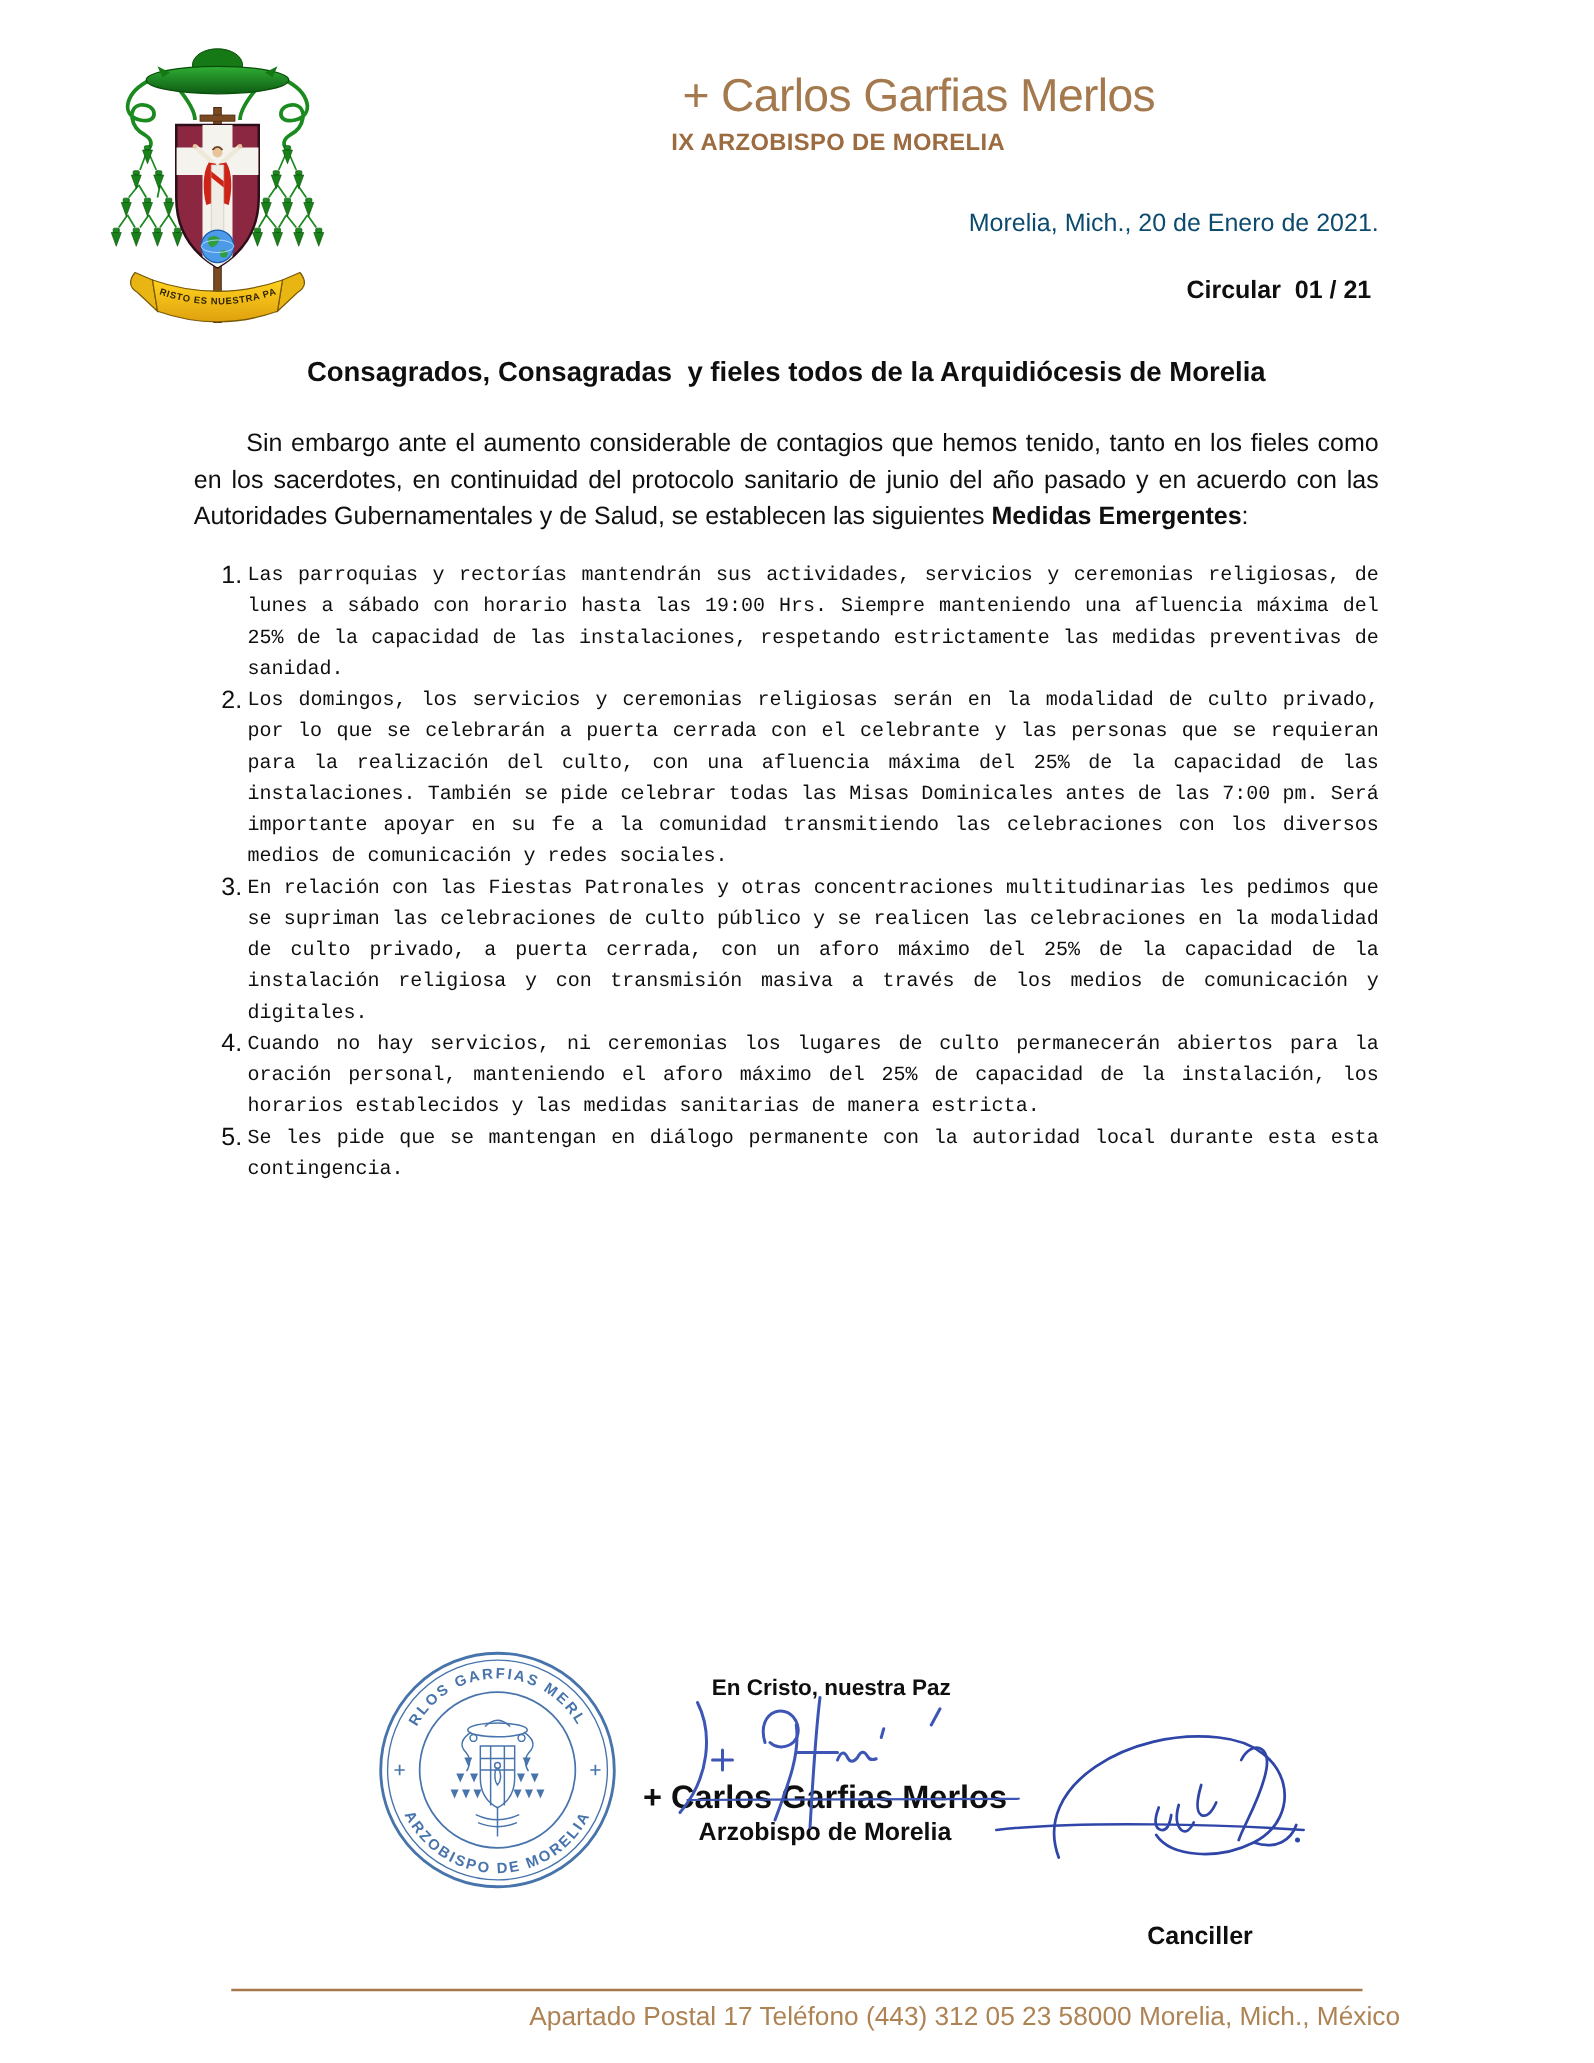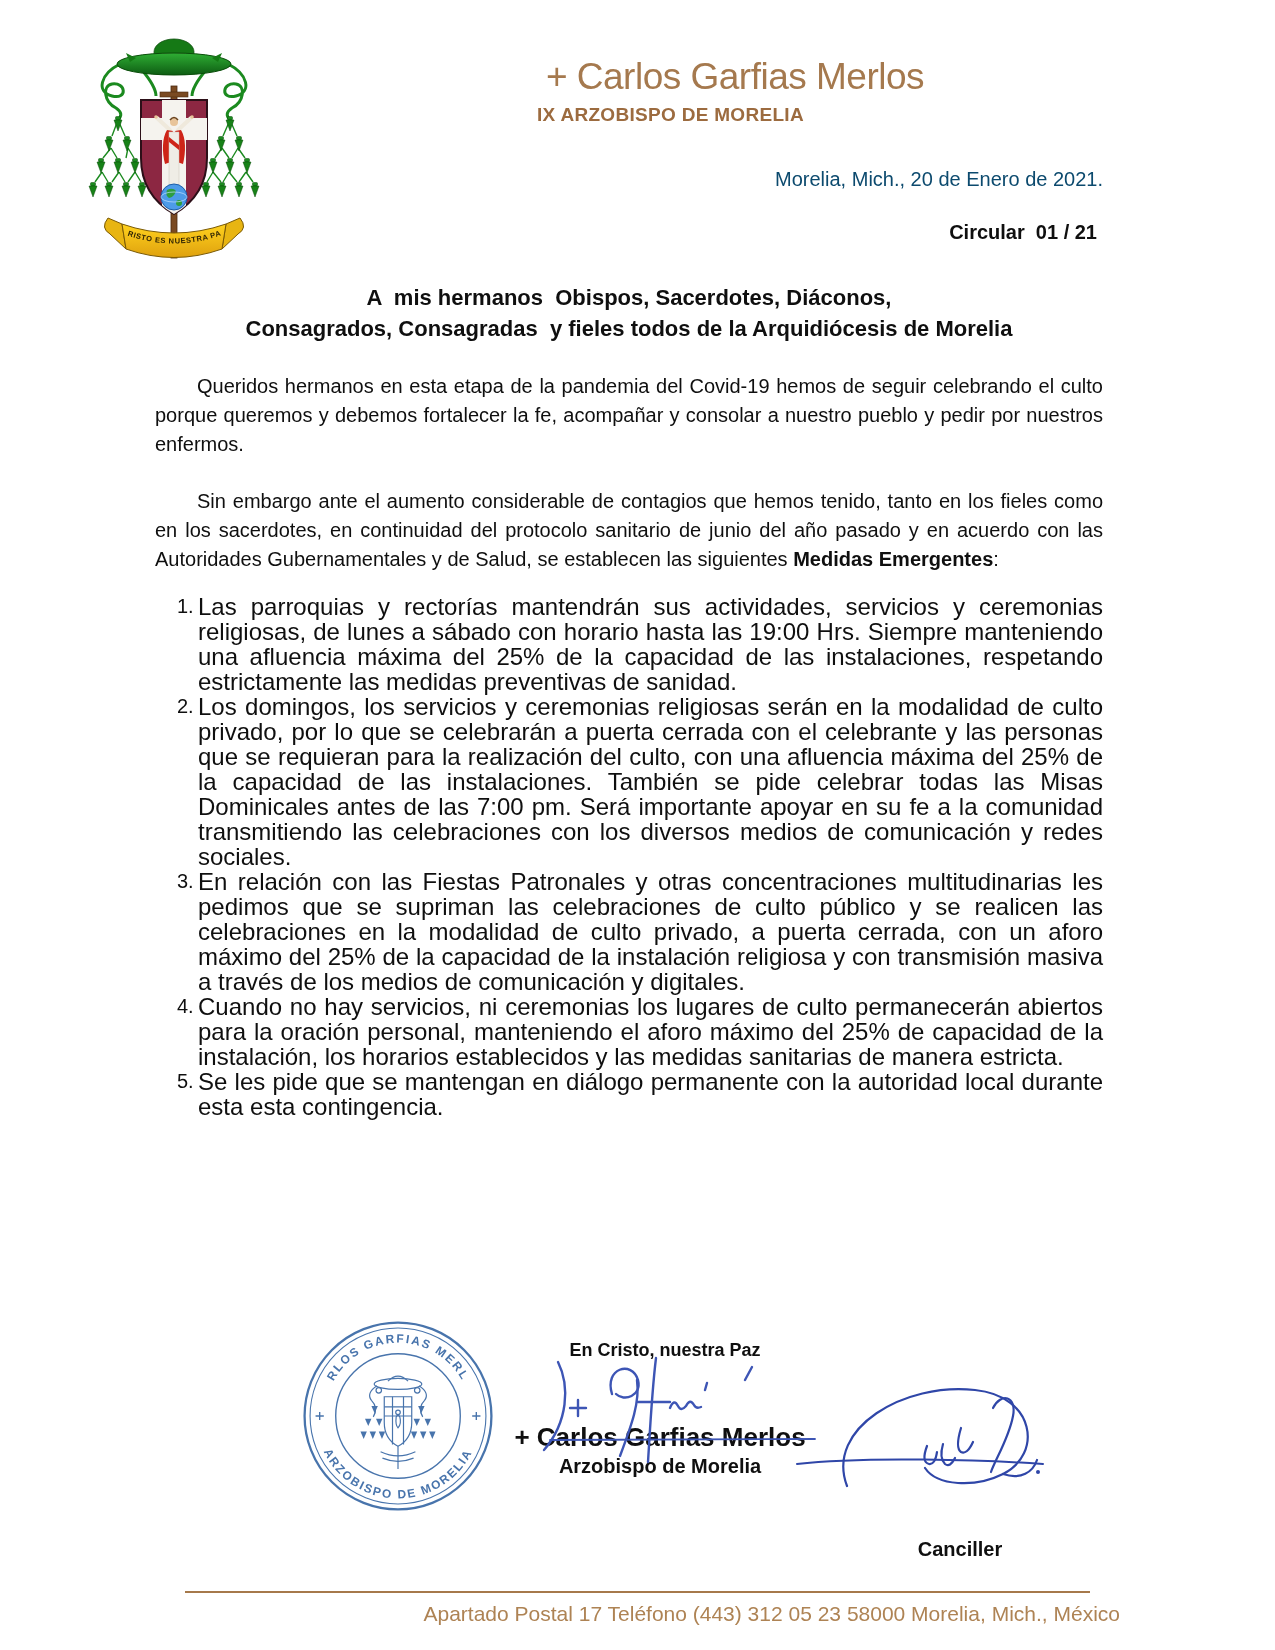--- a/index.html
+++ b/index.html
@@ -38,21 +38,21 @@
   }
   .para{
     font-size:20px;line-height:29px;text-align:justify;
     text-indent:42px;margin:28px 0 0 0;
   }
   .para.first{margin-top:12px;}
   .bold{font-weight:bold;}
   .measures{margin:20px 0 0 0;}
   .m-item{display:flex;margin-left:22px;}
   .m-num{flex:none;width:21px;font-size:20px;line-height:25px;}
-  .m-txt{flex:1;font-size:24px;line-height:25px;text-align:justify;}
+  .m-txt{flex:1;font-size:16px;line-height:25px;text-align:justify;font-family:Liberation Mono, monospace;}
   .closing{
     font-size:20px;line-height:29px;text-align:justify;
     text-indent:21px;margin:34px 0 0 0;
   }
   
   .seal{position:absolute;left:300px;top:1318px;width:196px;height:196px;}
   .valediction{
     position:absolute;left:535px;top:1340px;width:260px;text-align:center;
     font-size:18px;font-weight:bold;
   }
@@ -189,24 +189,22 @@
       </text>
     </g>
   </svg>
 
   <div class="hdr-name">+ Carlos Garfias Merlos</div>
   <div class="hdr-sub">IX ARZOBISPO DE MORELIA</div>
   <div class="dateline">Morelia, Mich., 20 de Enero de 2021.</div>
   <div class="circular">Circular  01 / 21</div>
 
   <div class="body">
-    <div class="saluto">A  mis hermanos  Obispos, Sacerdotes, Diáconos,</div>
     <div class="saluto">Consagrados, Consagradas  y fieles todos de la Arquidiócesis de Morelia</div>
 
-    <p class="para">Queridos hermanos en esta etapa de la pandemia del Covid-19 hemos de seguir celebrando el culto porque queremos y debemos fortalecer la fe, acompañar y consolar a nuestro pueblo y pedir por nuestros enfermos.</p>
     <p class="para"><span>Sin embargo ante el aumento considerable de contagios que hemos tenido, tanto en los fieles como en los sacerdotes, en continuidad del protocolo sanitario de junio del año pasado y en acuerdo con las Autoridades Gubernamentales y de Salud, se establecen las siguientes </span><span class="bold">Medidas Emergentes</span><span>:</span></p>
 
     <div class="measures">
       <div class="m-item">
         <span class="m-num">1.</span>
         <span class="m-txt">Las parroquias y rectorías mantendrán sus actividades, servicios y ceremonias religiosas, de lunes a sábado con horario hasta las 19:00 Hrs. Siempre manteniendo una afluencia máxima del 25% de la capacidad de las instalaciones, respetando estrictamente las medidas preventivas de sanidad.</span>
       </div>
       <div class="m-item">
         <span class="m-num">2.</span>
         <span class="m-txt">Los domingos, los servicios y ceremonias religiosas serán en la modalidad de culto privado, por lo que se celebrarán a puerta cerrada con el celebrante y las personas que se requieran para la realización del culto, con una afluencia máxima del 25% de la capacidad de las instalaciones. También se pide celebrar todas las Misas Dominicales antes de las 7:00 pm. Será importante apoyar en su fe a la comunidad transmitiendo las celebraciones con los diversos medios de comunicación y redes sociales.</span>

